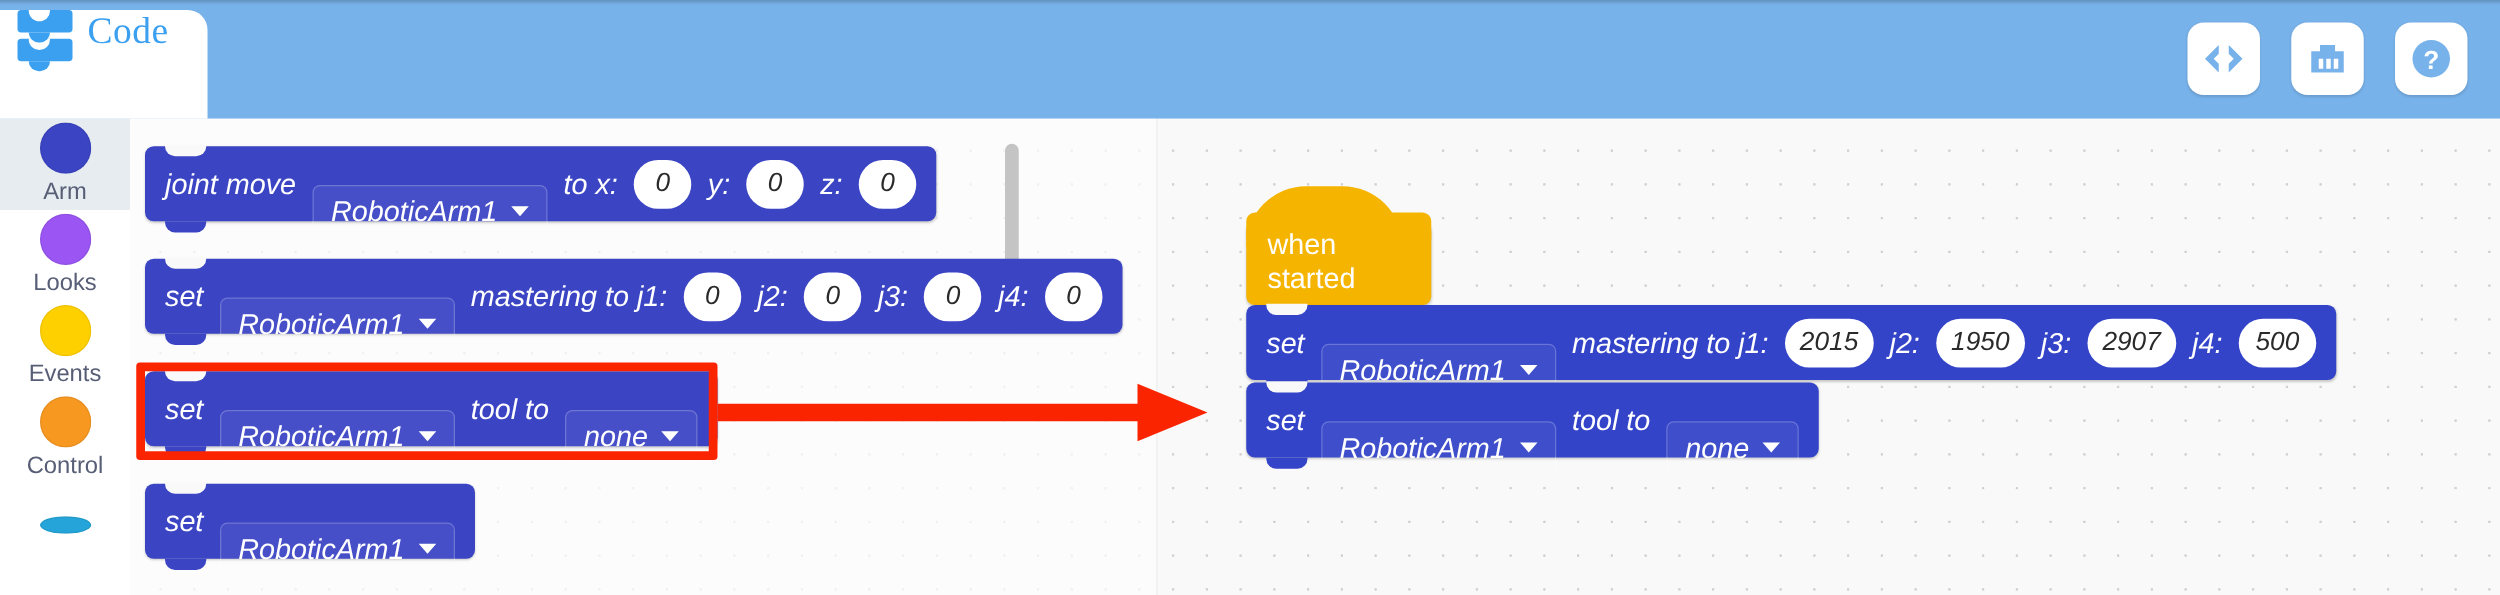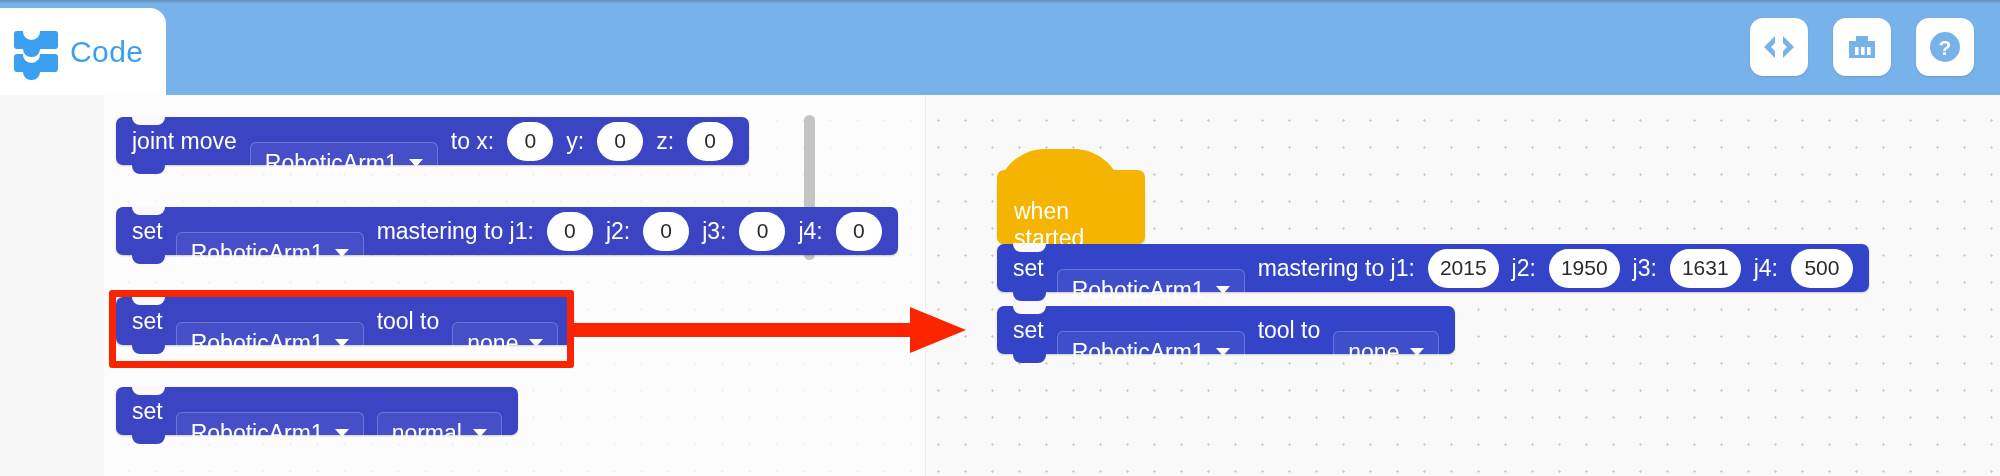--- a/index.html
+++ b/index.html
@@ -16,21 +16,21 @@
     background: #78b2ea;
   }
   .header-shadow {
     position: absolute; left: 0; top: 0; width: 2000px; height: 4px;
     background: linear-gradient(to bottom, rgba(0,0,0,.18), rgba(0,0,0,0));
   }
   .code-tab {
     position: absolute; left: 0; top: 8px; width: 166px; height: 87px;
     background: #ffffff;
     border-top-right-radius: 16px;
-    display: flex; align-items: center; gap: 12px; padding-left: 14px;
+    display: flex; gap: 12px; padding-left: 14px; font-family: Liberation Serif, serif;
   }
   .code-logo { width: 44px; height: 42px; position: relative; }
   .code-logo .bar {
     position: absolute; left: 0; width: 44px; height: 18px;
     background: #3ba0f0; border-radius: 3px;
   }
   .code-logo .bar.b1 { top: 0; }
   .code-logo .bar.b2 { top: 23px; }
   .code-logo .notch {
     position: absolute; width: 17px; height: 9px; background: #ffffff;
@@ -100,24 +100,24 @@
     background: rgba(0,0,0,.05);
   }
   .palette-scrollbar {
     position: absolute; left: 700px; top: 20px; width: 11px; height: 145px;
     background: #c4c4c4; border-radius: 6px; cursor: pointer;
   }
 
   
   .block {
     position: absolute; display: flex; align-items: center;
-    height: 48px; border-radius: 7px; padding: 0 16px; gap: 13px;
+    height: 60px; border-radius: 7px; padding: 0 16px; gap: 13px;
     background: #3b45c4; color: #ffffff; font-size: 23px;
     box-shadow: 0 1px 2px rgba(0,0,0,.20);
-    white-space: nowrap; cursor: pointer;
+    white-space: nowrap; cursor: pointer; font-style: italic;
   }
   .block.arm { background: #3b45c4; }
   .block.canvas-blk { background: #3344c8; }
   
   .block::before {
     content: ""; position: absolute; left: 16px; top: -1px;
     width: 33px; height: 9px; background: #f9f9f9;
     border-radius: 0 0 8px 8px;
   }
   .block::after {
@@ -155,21 +155,21 @@
   }
   .hat .dome {
     position: absolute; left: 0; top: -29px; width: 125px; height: 48px;
     background: #f5b400; border-radius: 70px 70px 0 0;
   }
   .hat .dome-fill {
     position: absolute; left: 0; top: -8px; width: 148px; height: 22px;
     background: #f5b400; border-radius: 7px 7px 0 0;
   }
   .hat .hat-label {
-    position: absolute; left: 17px; top: 20px;
+    position: absolute; left: 17px; top: 4px;
     color: #ffffff; font-size: 23px;
   }
   .hat::after {
     content: ""; position: absolute; left: 16px; bottom: -9px;
     width: 33px; height: 9px; background: #f5b400;
     border-radius: 0 0 8px 8px;
   }
 
   
   .highlight-box {
@@ -215,20 +215,46 @@
       </button>
       <button class="hbtn">
         <svg width="34" height="34" viewBox="0 0 34 34">
           <circle cx="17" cy="17" r="15" fill="#78b2ea"></circle>
           <text x="17" y="25" text-anchor="middle" font-family="Liberation Sans, sans-serif" font-size="21" font-weight="bold" fill="#ffffff">?</text>
         </svg>
       </button>
     </div>
   </div>
 
+  <div class="sidebar">
+
+    <div class="cat selected" style="top:0">
+      <div class="dot" style="background:#3b45c4"></div>
+      <div class="cat-label">Arm</div>
+    </div>
+
+    <div class="cat">
+      <div class="dot" style="background:#9a55f2"></div>
+      <div class="cat-label">Looks</div>
+    </div>
+
+    <div class="cat">
+      <div class="dot" style="background:#ffd000"></div>
+      <div class="cat-label">Events</div>
+    </div>
+
+    <div class="cat">
+      <div class="dot" style="background:#f79821"></div>
+      <div class="cat-label">Control</div>
+    </div>
+
+    <div class="cat" style="height:40px">
+      <div class="dot" style="background:#24a4d8; margin-top:26px"></div>
+    </div>
+  </div>
 
   <div class="workspace">
 
     <div class="palette-pane"></div>
     <div class="pane-divider"></div>
     <div class="palette-scrollbar"></div>
 
     <div class="block arm" style="left:12px; top:22px;">
       <span class="blk-text">joint move</span>
       <span class="dropdown">
@@ -269,24 +295,20 @@
       <span class="dropdown">
         <span>none</span>
         <i class="caret"></i>
       </span>
     </div>
 
     <div class="block arm" style="left:12px; top:292px;">
       <span class="blk-text">set</span>
       <span class="dropdown">
         <span>RoboticArm1</span>
-        <i class="caret"></i>
-      </span>
-      <span class="dropdown">
-        <span>normal</span>
         <i class="caret"></i>
       </span>
     </div>
 
     <div class="hat" style="left:893px; top:83px;">
       <div class="dome"></div>
       <div class="dome-fill"></div>
       <span class="hat-label">when started</span>
     </div>
 
@@ -294,21 +316,21 @@
       <span class="blk-text">set</span>
       <span class="dropdown">
         <span>RoboticArm1</span>
         <i class="caret"></i>
       </span>
       <span class="blk-text">mastering to j1:</span>
       <span class="numfield wide">2015</span>
       <span class="blk-text">j2:</span>
       <span class="numfield wide">1950</span>
       <span class="blk-text">j3:</span>
-      <span class="numfield wide">1631</span>
+      <span class="numfield wide">2907</span>
       <span class="blk-text">j4:</span>
       <span class="numfield wide">500</span>
     </div>
 
     <div class="block canvas-blk" style="left:893px; top:211px;">
       <span class="blk-text">set</span>
       <span class="dropdown">
         <span>RoboticArm1</span>
         <i class="caret"></i>
       </span>

